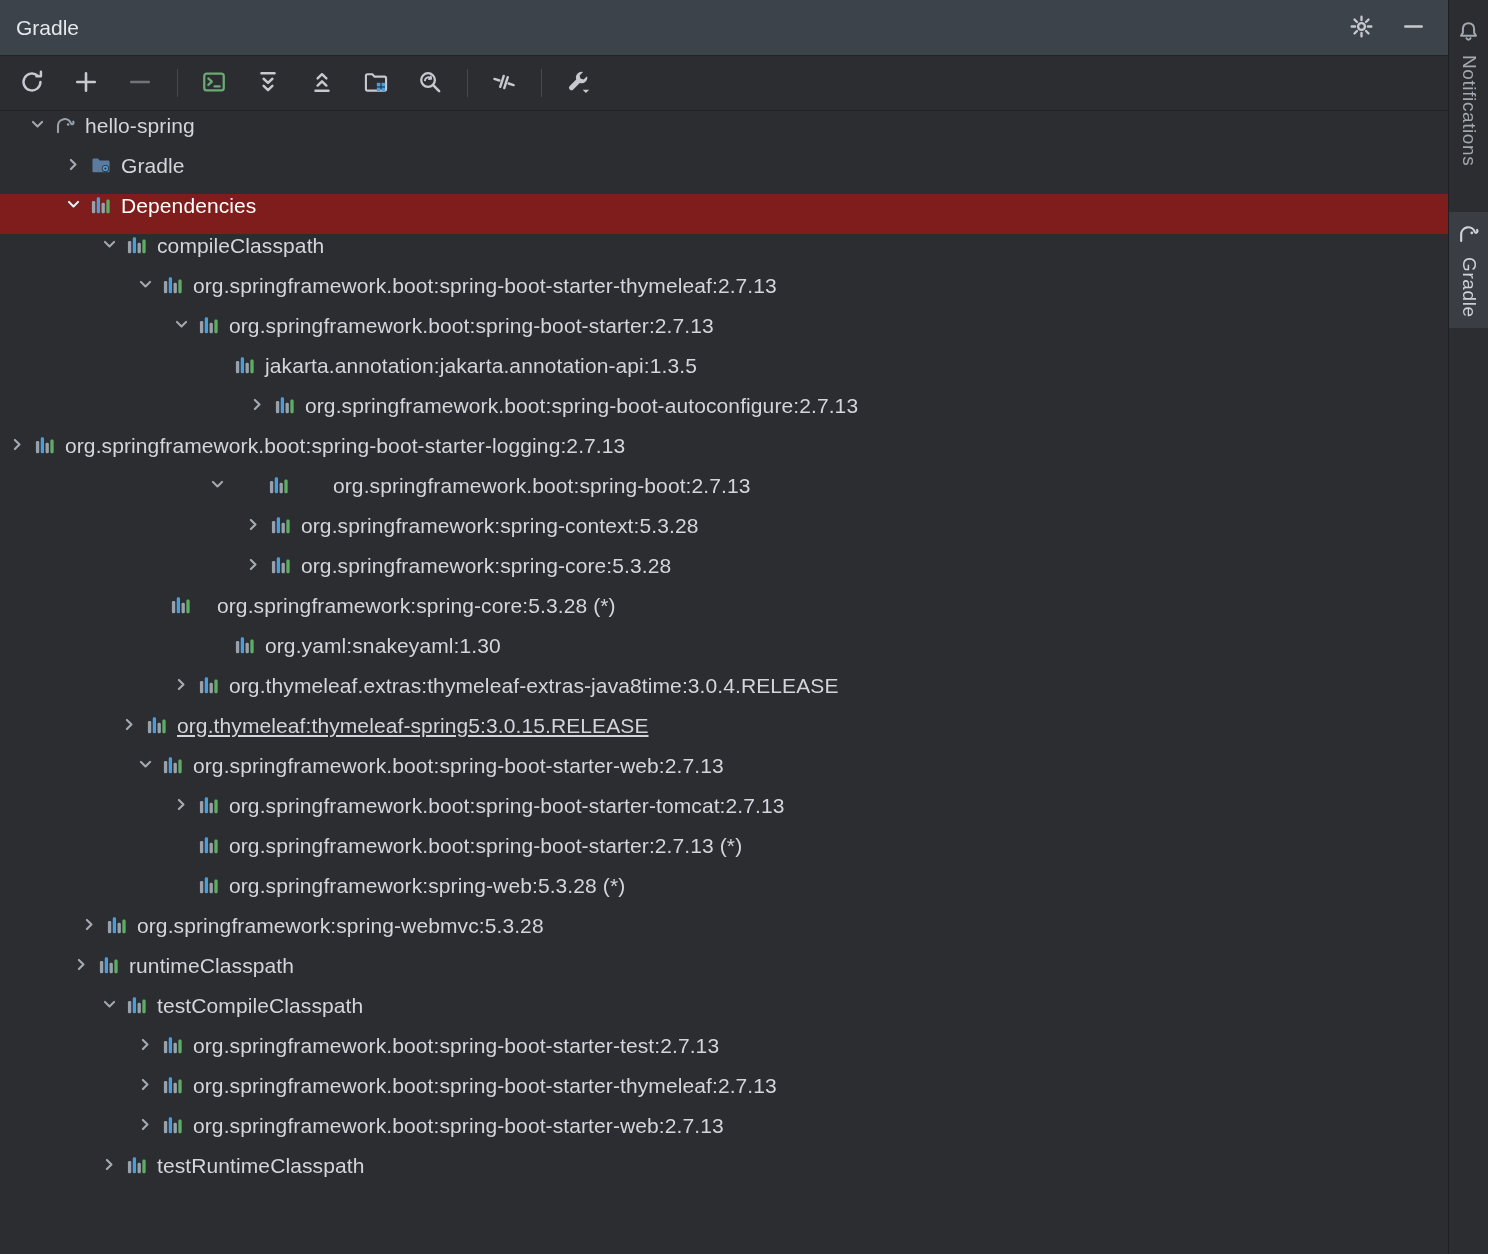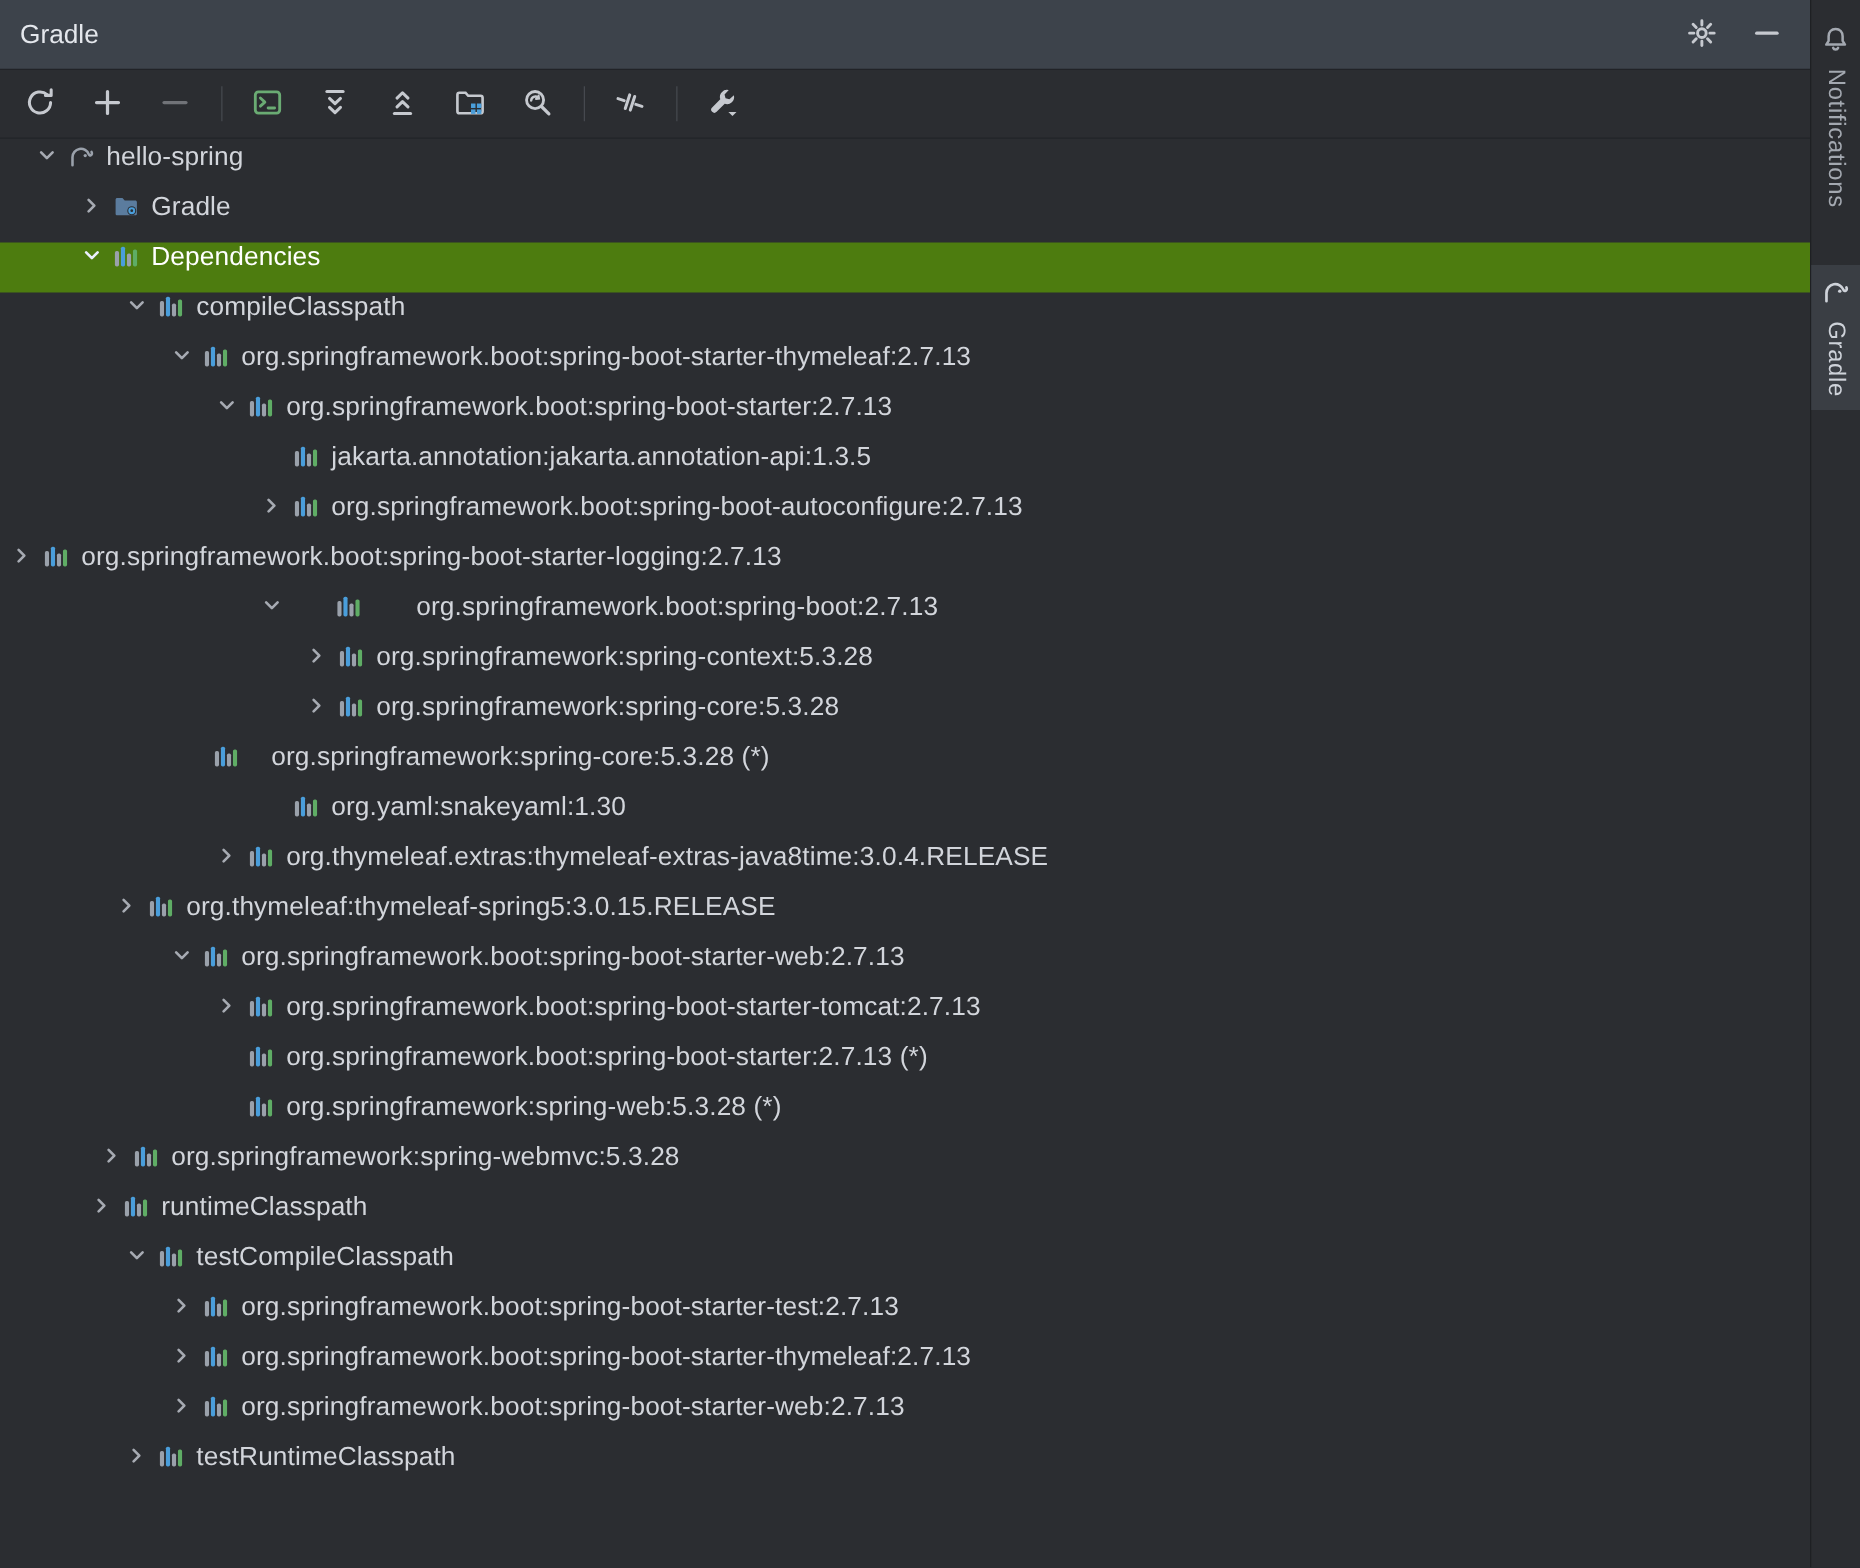--- a/index.html
+++ b/index.html
@@ -46,21 +46,21 @@
   .tb-btn svg { width:26px; height:26px; }
   .tb-btn.disabled { opacity:.45; }
   .tb-sep { width:1px; height:28px; background:#46494f; margin:0 16px 0 3px; flex:none; }
 
   
   .tree { flex:1; overflow:hidden; padding-top:3px; }
   .row {
     height:40px; display:flex; align-items:flex-start;
     white-space:nowrap; width:100%;
   }
-  .row.selected { background:#4d7c0f; color:#ffffff; }
+  .row.selected { background:#7f1d1d; color:#ffffff; }
   .row.selected .twisty { color:#eaf0fb; }
   .twisty {
     width:34px; flex:none;
     display:flex; align-items:center; justify-content:center;
     color:#a6aab2;
   }
   .twisty svg { width:21px; height:21px; }
   .node-icon {
     width:22px; height:22px; flex:none; margin-right:9px;
     display:flex; align-items:center; justify-content:center;
@@ -290,21 +290,21 @@
         <span class="node-icon">
           <svg viewBox="0 0 16 16">
             <rect x="1.4" y="5" width="2.4" height="9" rx="1" fill="#9aa1ab"></rect>
             <rect x="4.9" y="2.4" width="2.4" height="11.6" rx="1" fill="#4a9edb"></rect>
             <rect x="8.4" y="6.4" width="2.4" height="7.6" rx="1" fill="#9aa1ab"></rect>
             <rect x="11.9" y="4" width="2.4" height="10" rx="1" fill="#5fad65"></rect>
           </svg>
         </span>
         <span class="label">jakarta.annotation:jakarta.annotation-api:1.3.5</span>
       </div>
-      <div class="row" style="padding-left: 200px;">
+      <div class="row" style="padding-left: 200px; margin-left: 40px;">
         <span class="twisty">
           <svg viewBox="0 0 16 16" fill="none" stroke="currentColor" stroke-width="1.6" stroke-linecap="round" stroke-linejoin="round">
             <path d="M6 4.5l3.5 3.5L6 11.5"></path>
           </svg>
         </span>
         <span class="node-icon">
           <svg viewBox="0 0 16 16">
             <rect x="1.4" y="5" width="2.4" height="9" rx="1" fill="#9aa1ab"></rect>
             <rect x="4.9" y="2.4" width="2.4" height="11.6" rx="1" fill="#4a9edb"></rect>
             <rect x="8.4" y="6.4" width="2.4" height="7.6" rx="1" fill="#9aa1ab"></rect>
@@ -410,21 +410,21 @@
         <span class="node-icon">
           <svg viewBox="0 0 16 16">
             <rect x="1.4" y="5" width="2.4" height="9" rx="1" fill="#9aa1ab"></rect>
             <rect x="4.9" y="2.4" width="2.4" height="11.6" rx="1" fill="#4a9edb"></rect>
             <rect x="8.4" y="6.4" width="2.4" height="7.6" rx="1" fill="#9aa1ab"></rect>
             <rect x="11.9" y="4" width="2.4" height="10" rx="1" fill="#5fad65"></rect>
           </svg>
         </span>
         <span class="label">org.thymeleaf.extras:thymeleaf-extras-java8time:3.0.4.RELEASE</span>
       </div>
-      <div class="row" style="padding-left: 84px;">
+      <div class="row" style="padding-left: 112px; text-decoration: underline;">
         <span class="twisty">
           <svg viewBox="0 0 16 16" fill="none" stroke="currentColor" stroke-width="1.6" stroke-linecap="round" stroke-linejoin="round">
             <path d="M6 4.5l3.5 3.5L6 11.5"></path>
           </svg>
         </span>
         <span class="node-icon">
           <svg viewBox="0 0 16 16">
             <rect x="1.4" y="5" width="2.4" height="9" rx="1" fill="#9aa1ab"></rect>
             <rect x="4.9" y="2.4" width="2.4" height="11.6" rx="1" fill="#4a9edb"></rect>
             <rect x="8.4" y="6.4" width="2.4" height="7.6" rx="1" fill="#9aa1ab"></rect>

